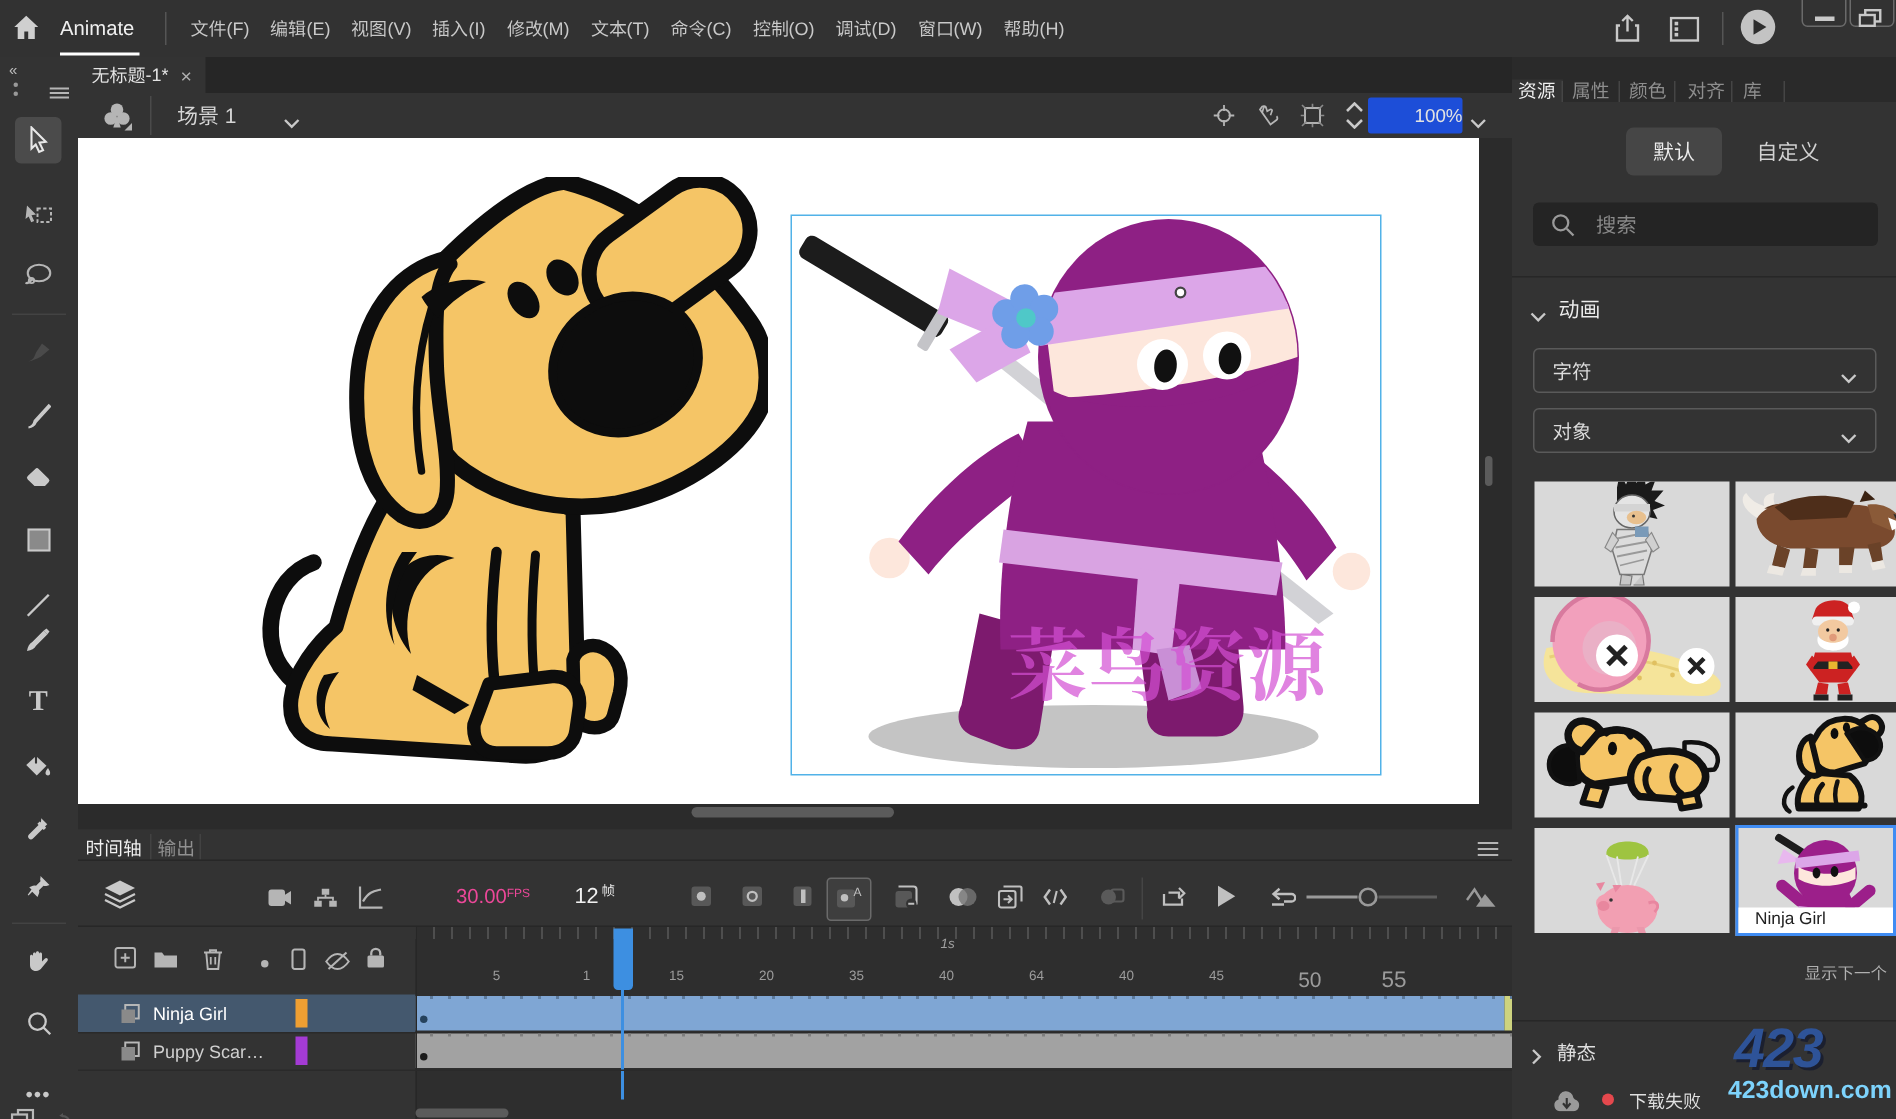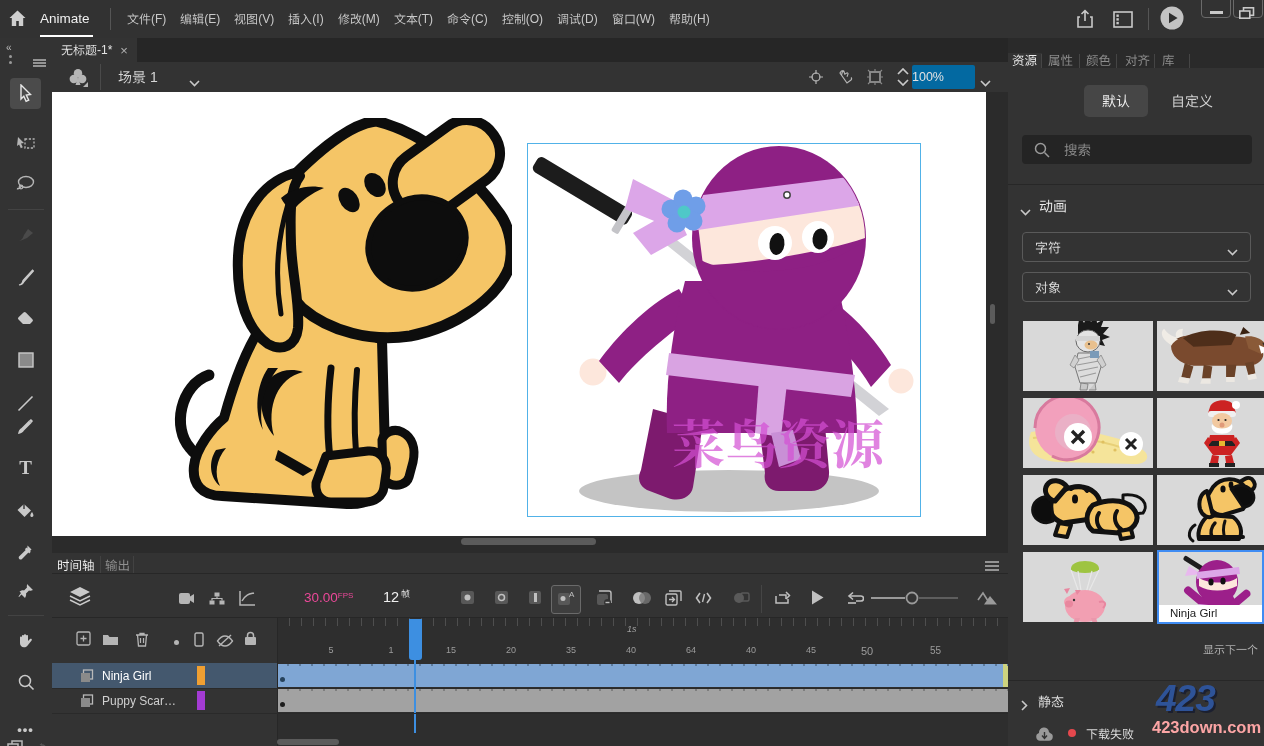--- a/index.html
+++ b/index.html
@@ -240,21 +240,21 @@
           <path d="M5.5 6l1-3.5c.2-.8 1.3-.8 1.5 0l.8 2.7 2-1.2c.7-.4 1.5.3 1.2 1l-1 2.8" stroke="#b5b5b5" stroke-width="1.1" fill="none"></path>
         </svg></div>
       <div class="abs" style="left:815px;top:7px"><svg width="16" height="16" viewBox="0 0 16 16" style="" fill="none">
           <rect x="3" y="3" width="10" height="10" stroke="#b5b5b5" stroke-width="1.3" fill="none"></rect>
           <path d="M1 1l3 3M8 0v2.5M15 1l-3 3M16 8h-2.5M15 15l-3-3M8 16v-2.5M1 15l3-3M0 8h2.5" stroke="#8a8a8a" stroke-width="1.1"></path>
         </svg></div>
       <div class="abs" style="left:845px;top:6px"><svg width="12" height="18" viewBox="0 0 12 18" style="" fill="none">
           <path d="M1 6l5-5 5 5" stroke="#c9c9c9" stroke-width="1.7" fill="none"></path>
           <path d="M1 12l5 5 5-5" stroke="#c9c9c9" stroke-width="1.7" fill="none"></path>
         </svg></div>
-      <div class="abs" style="left:860px;top:3px;width:63px;height:24px;background:#0369a1;border-radius:2px;color:#e2e2e2;font-size:12.5px;text-align:left;line-height:24px">100%</div>
+      <div class="abs" style="left:860px;top:3px;width:63px;height:24px;background:#1d4ed8;border-radius:2px;color:#e2e2e2;font-size:12.5px;text-align:right;line-height:24px">100%</div>
       <div class="abs" style="left:928px;top:11px"><svg width="11" height="7" viewBox="0 0 11 7" style="" fill="none">
           <path d="M1 1l4.5 4.5L10 1" stroke="#c9c9c9" stroke-width="1.6" fill="none"></path>
         </svg></div>
     </div>
     <div id="stagewrap">
       <div id="stage">
         <svg class="abs" style="left:120px;top:26px" width="340" height="400" viewBox="0 0 340 400">
 <g stroke-linejoin="round" stroke-linecap="round">
 
  <path d="M37 257 C8 267 0 310 18 330 C24 338 32 342 40 340" stroke="#0d0d0d" stroke-width="11" fill="none"></path>
@@ -488,22 +488,22 @@
       <div class="abs" style="left:225px;top:65px;width:731px;height:8px;background:repeating-linear-gradient(to right,#4e4e4e 0 1px,transparent 1px 12px)"></div>
       <div class="abs" style="left:269px;top:92px;width:20px;text-align:center;color:#9c9c9c;font-size:9px">5</div>
       <div class="abs" style="left:329px;top:92px;width:20px;text-align:center;color:#9c9c9c;font-size:9px">1</div>
       <div class="abs" style="left:389px;top:92px;width:20px;text-align:center;color:#9c9c9c;font-size:9px">15</div>
       <div class="abs" style="left:449px;top:92px;width:20px;text-align:center;color:#9c9c9c;font-size:9px">20</div>
       <div class="abs" style="left:509px;top:92px;width:20px;text-align:center;color:#9c9c9c;font-size:9px">35</div>
       <div class="abs" style="left:569px;top:92px;width:20px;text-align:center;color:#9c9c9c;font-size:9px">40</div>
       <div class="abs" style="left:629px;top:92px;width:20px;text-align:center;color:#9c9c9c;font-size:9px">64</div>
       <div class="abs" style="left:689px;top:92px;width:20px;text-align:center;color:#9c9c9c;font-size:9px">40</div>
       <div class="abs" style="left:749px;top:92px;width:20px;text-align:center;color:#9c9c9c;font-size:9px">45</div>
-      <div class="abs" style="left:809px;top:92px;width:20px;text-align:left;color:#9c9c9c;font-size:11px">50</div>
-      <div class="abs" style="left:869px;top:92px;width:20px;text-align:right;color:#9c9c9c;font-size:10px">55</div>
+      <div class="abs" style="left:809px;top:92px;width:20px;text-align:right;color:#9c9c9c;font-size:14px">50</div>
+      <div class="abs" style="left:869px;top:92px;width:20px;text-align:left;color:#9c9c9c;font-size:15px">55</div>
       <div class="abs" style="left:575px;top:71px;color:#a0a0a0;font-size:9px;font-style:italic">1s</div>
       <div class="abs" style="left:0;top:110px;width:225px;height:25px;background:#44586e"></div>
       <div class="abs" style="left:0;top:135px;width:225px;height:25px;background:#333"></div>
       <div class="abs" style="left:0;top:135px;width:956px;height:1px;background:#2a2a2a"></div>
       <div class="abs" style="left:28px;top:116px"><svg width="14" height="14" viewBox="0 0 14 14" style="" fill="none">
           <rect x="3.5" y="1" width="9" height="9" stroke="#b9b9b9" stroke-width="1.3" fill="none"></rect>
           <rect x="1" y="4" width="9" height="9" fill="#8a8a8a"></rect>
         </svg></div>
       <div class="abs" style="left:50px;top:116px;color:#fff;font-size:12px">Ninja Girl</div>
       <div class="abs" style="left:145px;top:113px;width:8px;height:19px;background:#ef9f32"></div>
@@ -738,21 +738,21 @@
         </svg></div>
       <div class="abs" style="left:0;top:642px;width:256px;height:1px;background:#272727"></div>
       <div class="abs" style="left:13px;top:659px"><svg width="7" height="11" viewBox="0 0 7 11" style="" fill="none">
           <path d="M1 1l4.5 4.5L1 10" stroke="#c9c9c9" stroke-width="1.6" fill="none"></path>
         </svg></div>
       <div class="abs" style="left:30px;top:656px;color:#e0e0e0;font-size:13px"><svg class="cj" style="width:2em;" viewBox="0 0 2000 1000">
           <use href="#g9759"></use>
           <use href="#g6001" x="1000"></use>
         </svg></div>
       <div class="abs" style="left:148px;top:640px;font-size:37px;font-weight:bold;font-style:italic;color:#2d63c8;opacity:0.68;letter-spacing:-1px;text-shadow:2px 2px 0 #10172e">423</div>
-      <div class="abs" style="left:144px;top:680px;font-size:16.5px;font-weight:bold;color:#fca5a5">423down.com</div>
+      <div class="abs" style="left:144px;top:680px;font-size:16.5px;font-weight:bold;color:#7dd3fc">423down.com</div>
       <div class="abs" style="left:27px;top:688px"><svg width="19" height="15" viewBox="0 0 19 15" style="" fill="none">
           <path d="M15 7a4 4 0 01-1 7.8H5A4 4 0 014 7a5 5 0 0110-1z" fill="#9a9a9a"></path>
           <path d="M9.5 6v6M7 9.5l2.5 3 2.5-3" stroke="#333" stroke-width="1.4" fill="none"></path>
         </svg></div>
       <div class="abs" style="left:60px;top:691px;width:8px;height:8px;border-radius:50%;background:#e5484d"></div>
       <div class="abs" style="left:78px;top:689px;color:#e0e0e0;font-size:12px"><svg class="cj" style="width:4em;" viewBox="0 0 4000 1000">
           <use href="#g4e0b"></use>
           <use href="#g8f7d" x="1000"></use>
           <use href="#g5931" x="2000"></use>
           <use href="#g8d25" x="3000"></use>

